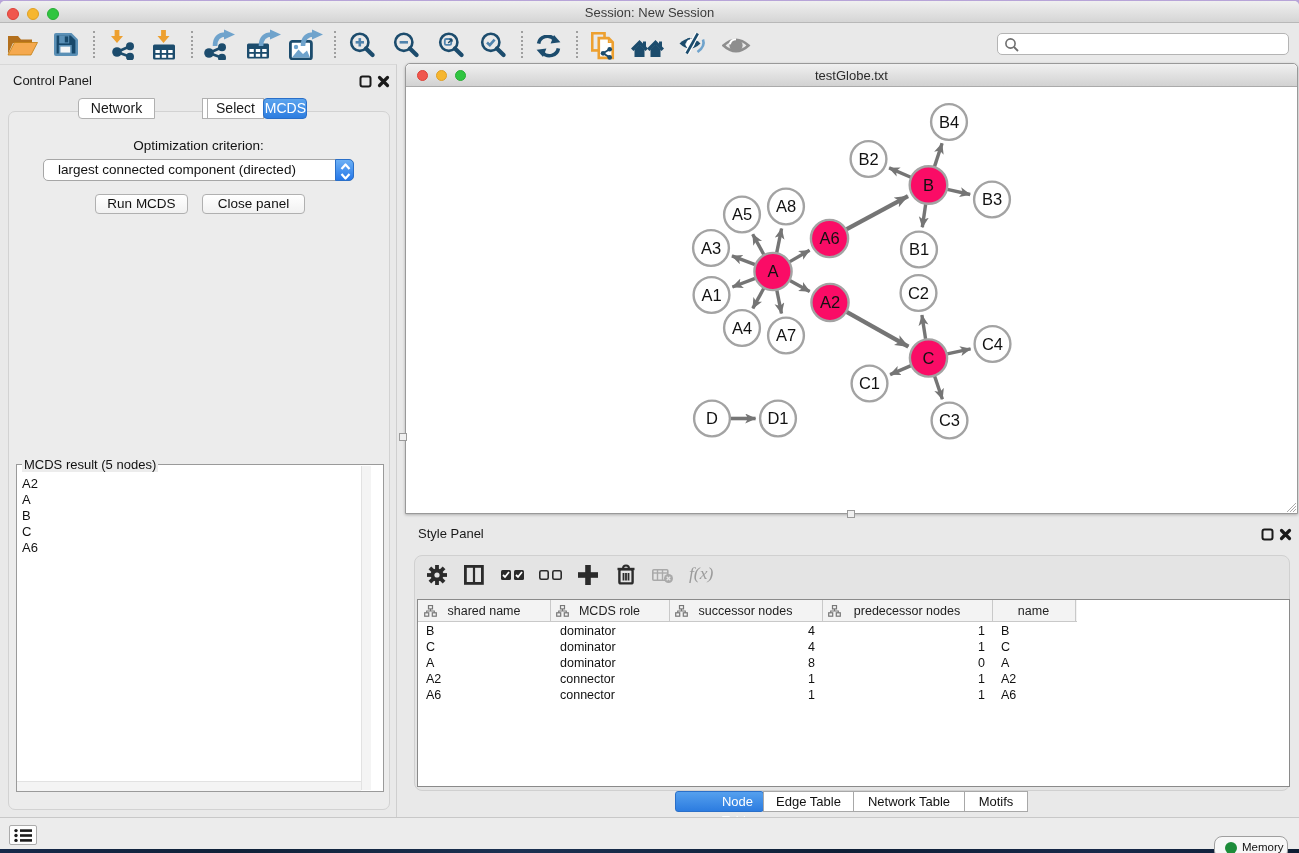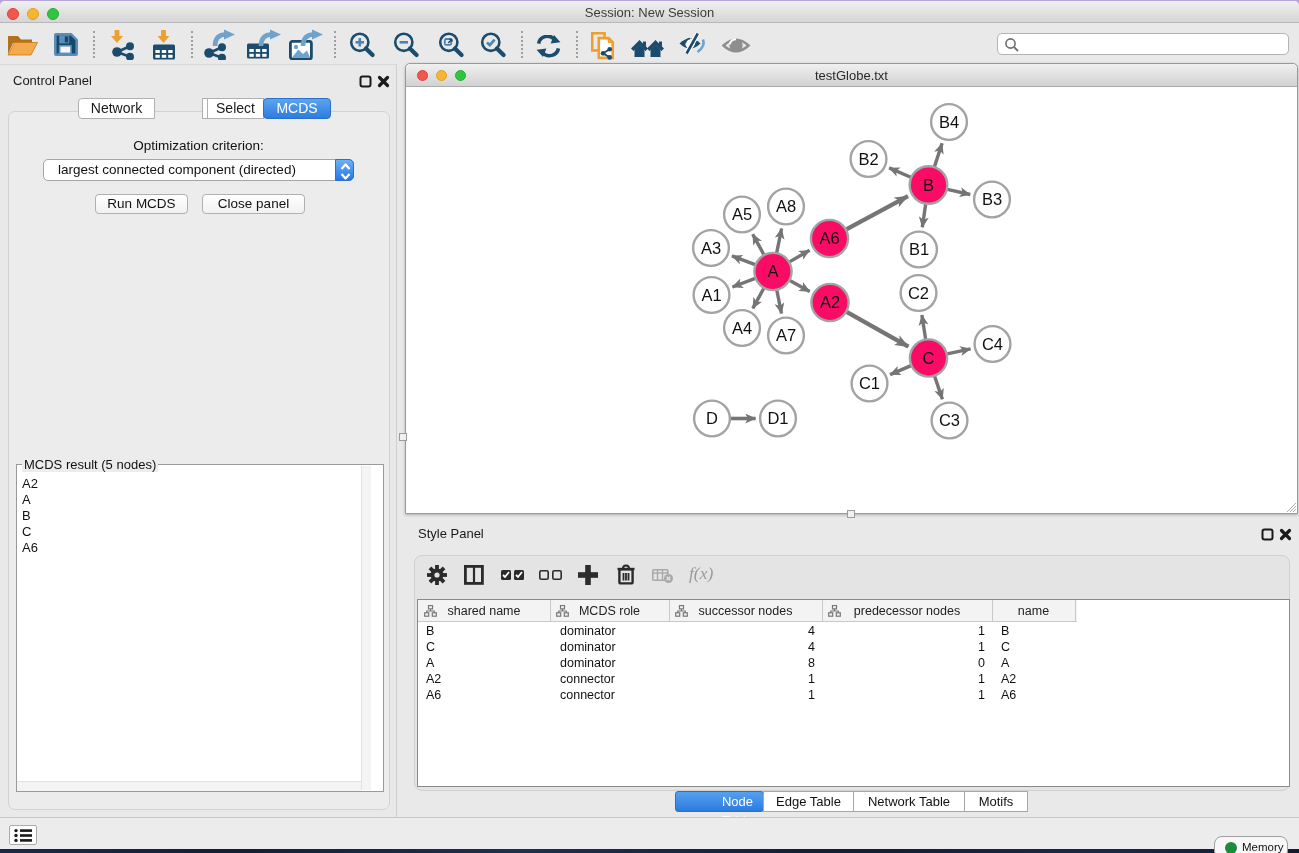--- a/index.html
+++ b/index.html
@@ -223,21 +223,21 @@
           <rect x="1.5" y="1.5" width="10" height="10" rx="2" fill="none" stroke="#1a1a1a" stroke-width="2"></rect>
         </svg>
         <svg style="position:absolute;left:377px;top:10px;" width="13" height="13" viewBox="0 0 13 13">
           <path d="M2.5,2.5 L10.5,10.5 M10.5,2.5 L2.5,10.5" stroke="#1a1a1a" stroke-width="3.2" stroke-linecap="round"></path>
         </svg>
     <div id="cpinner"></div>
     <div class="tabrow">
       <div class="tab" style="left:0; width:77px; border-radius:4px 0 0 4px;">Network</div>
       <div class="tab" style="left:76px; width:50px;margin-left:48px;">Style</div>
       <div class="tab" style="left:129px; width:57px;">Select</div>
-      <div class="tab sel" style="left:185px; width:68px;">MCDS</div>
+      <div class="tab sel" style="left:185px; width:44px;text-align:right;">MCDS</div>
     </div>
     <div id="optlabel">Optimization criterion:</div>
     <div id="dropdown">largest connected component (directed)<div id="ddcap">
             <svg style="position:absolute;left:3px;top:3px;" width="13" height="17" viewBox="0 0 13 17">
               <path d="M2.5,6 L6.5,1.5 L10.5,6" fill="none" stroke="#fff" stroke-width="2.2" stroke-linejoin="round"></path>
               <path d="M2.5,11 L6.5,15.5 L10.5,11" fill="none" stroke="#fff" stroke-width="2.2" stroke-linejoin="round"></path>
             </svg>
           </div></div>
     <div class="btn" style="left:95px; width:93px;">Run MCDS</div>
     <div class="btn" style="left:202px; width:103px;">Close panel</div>

